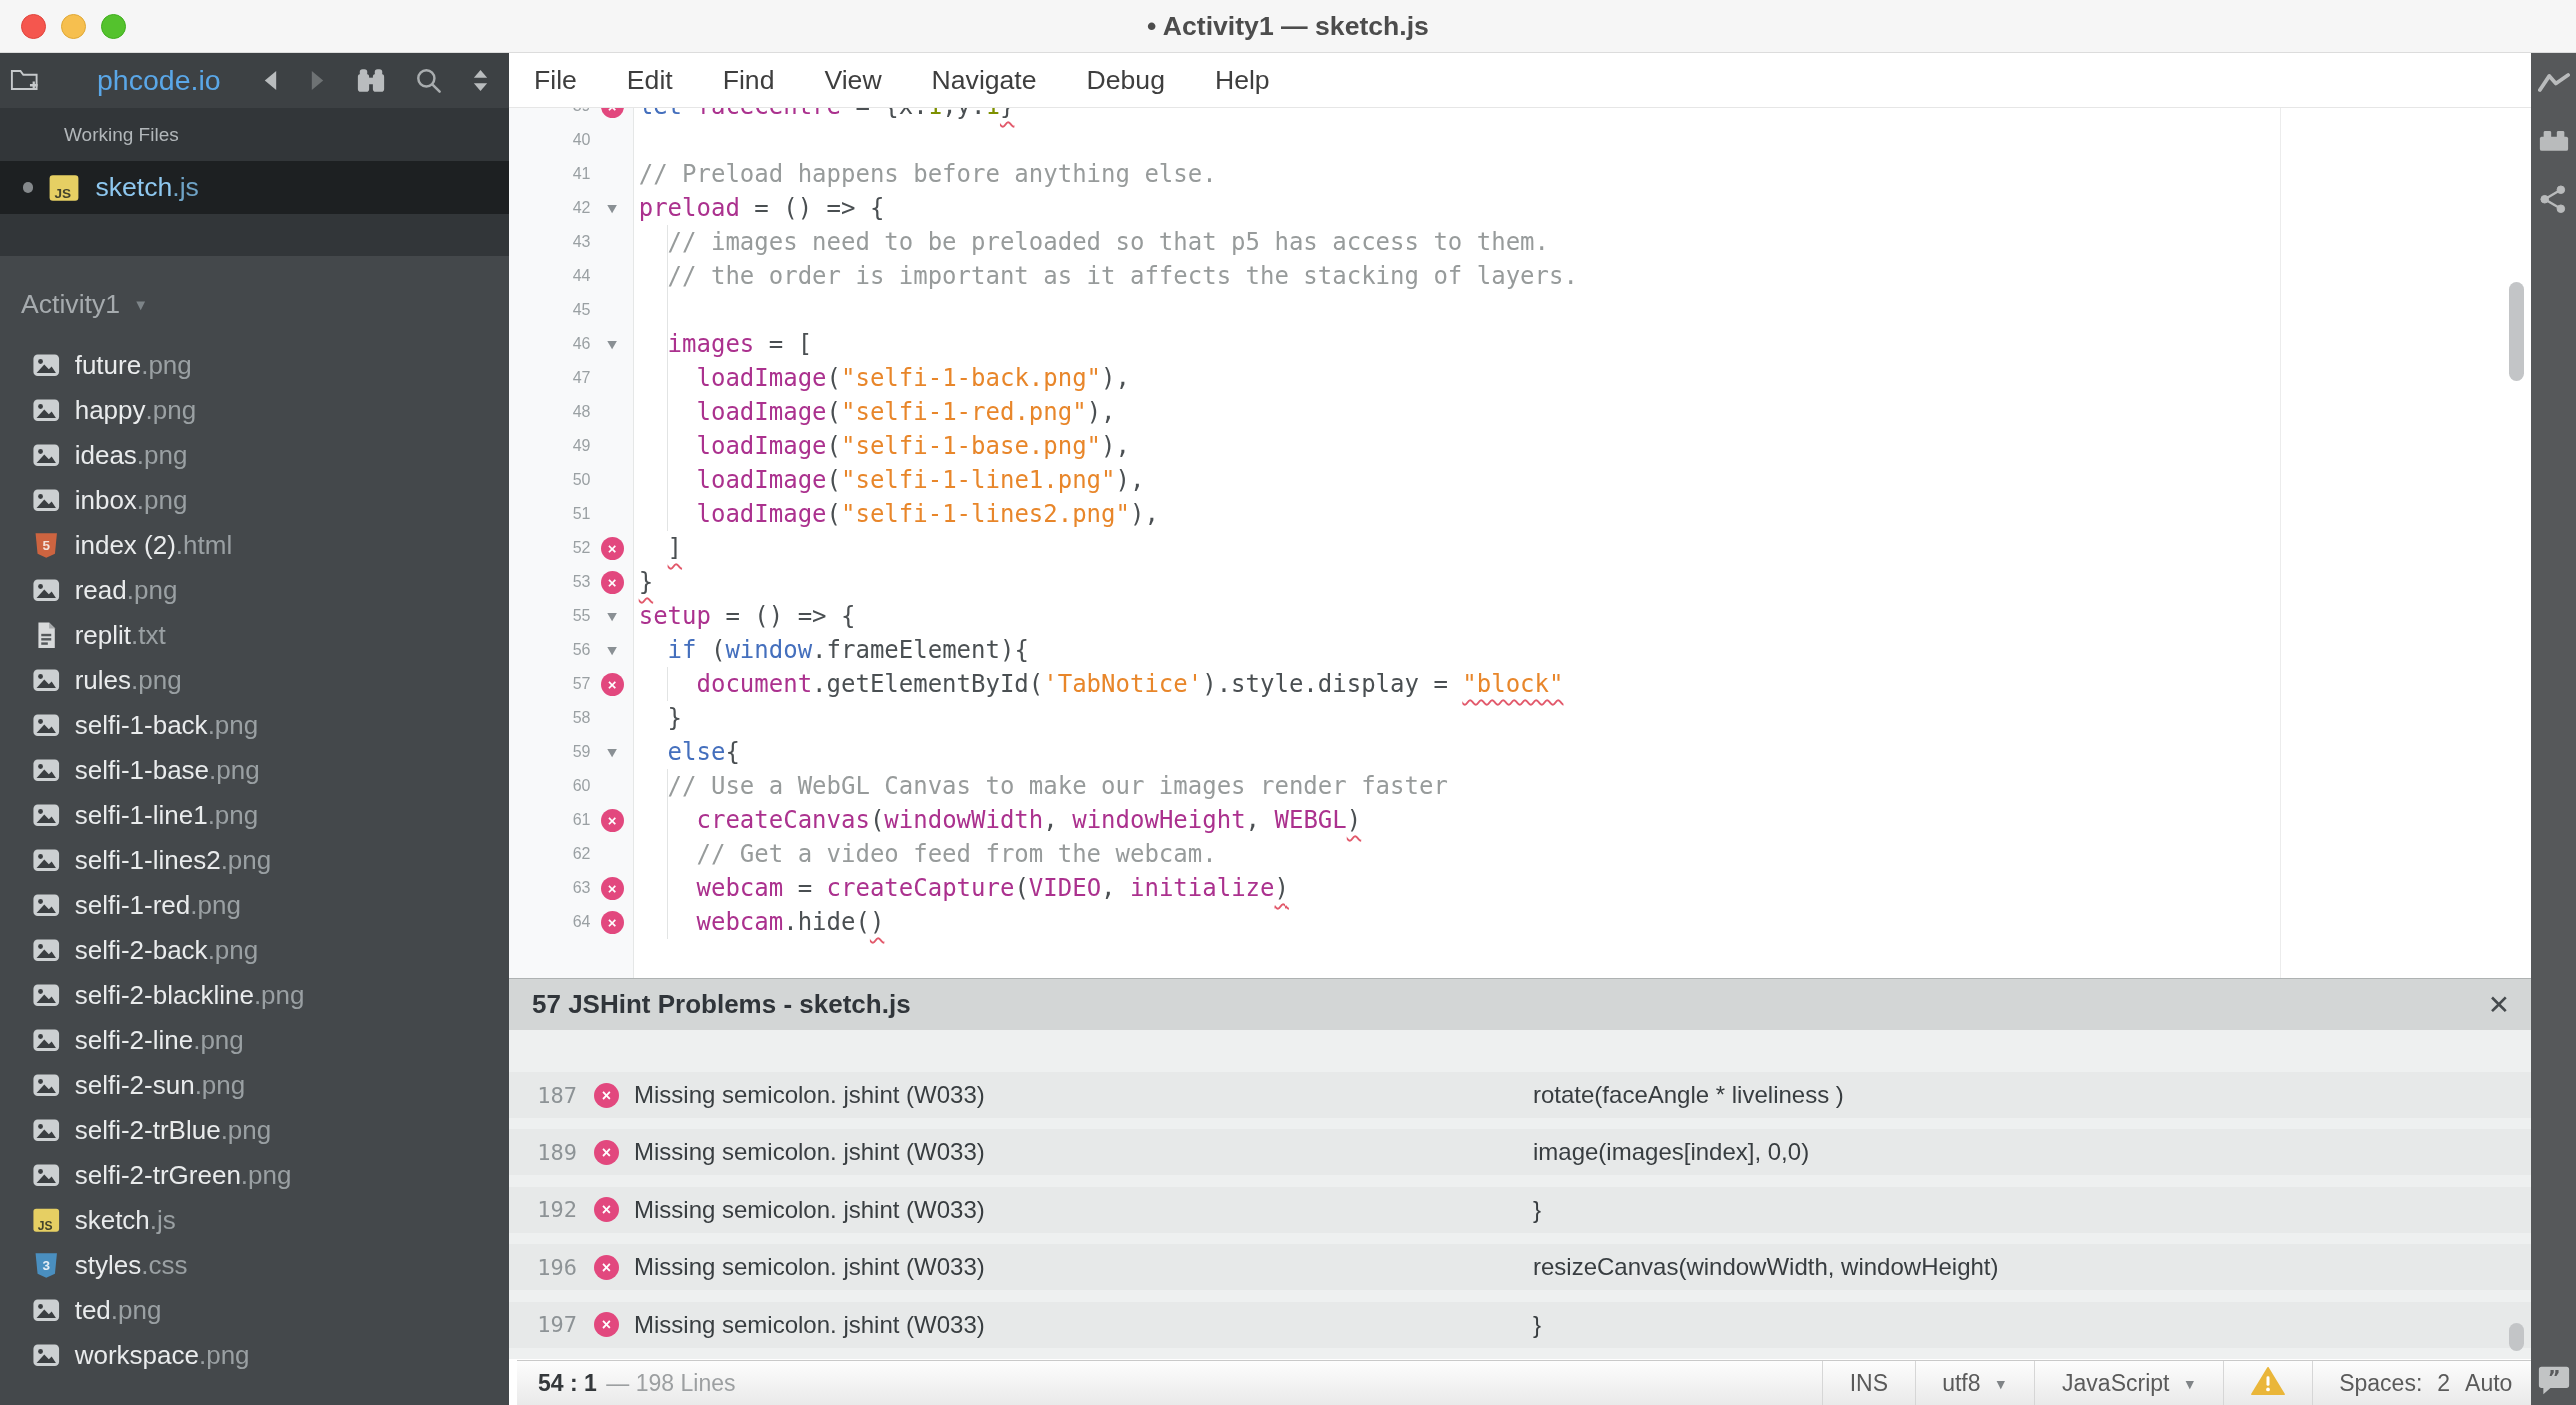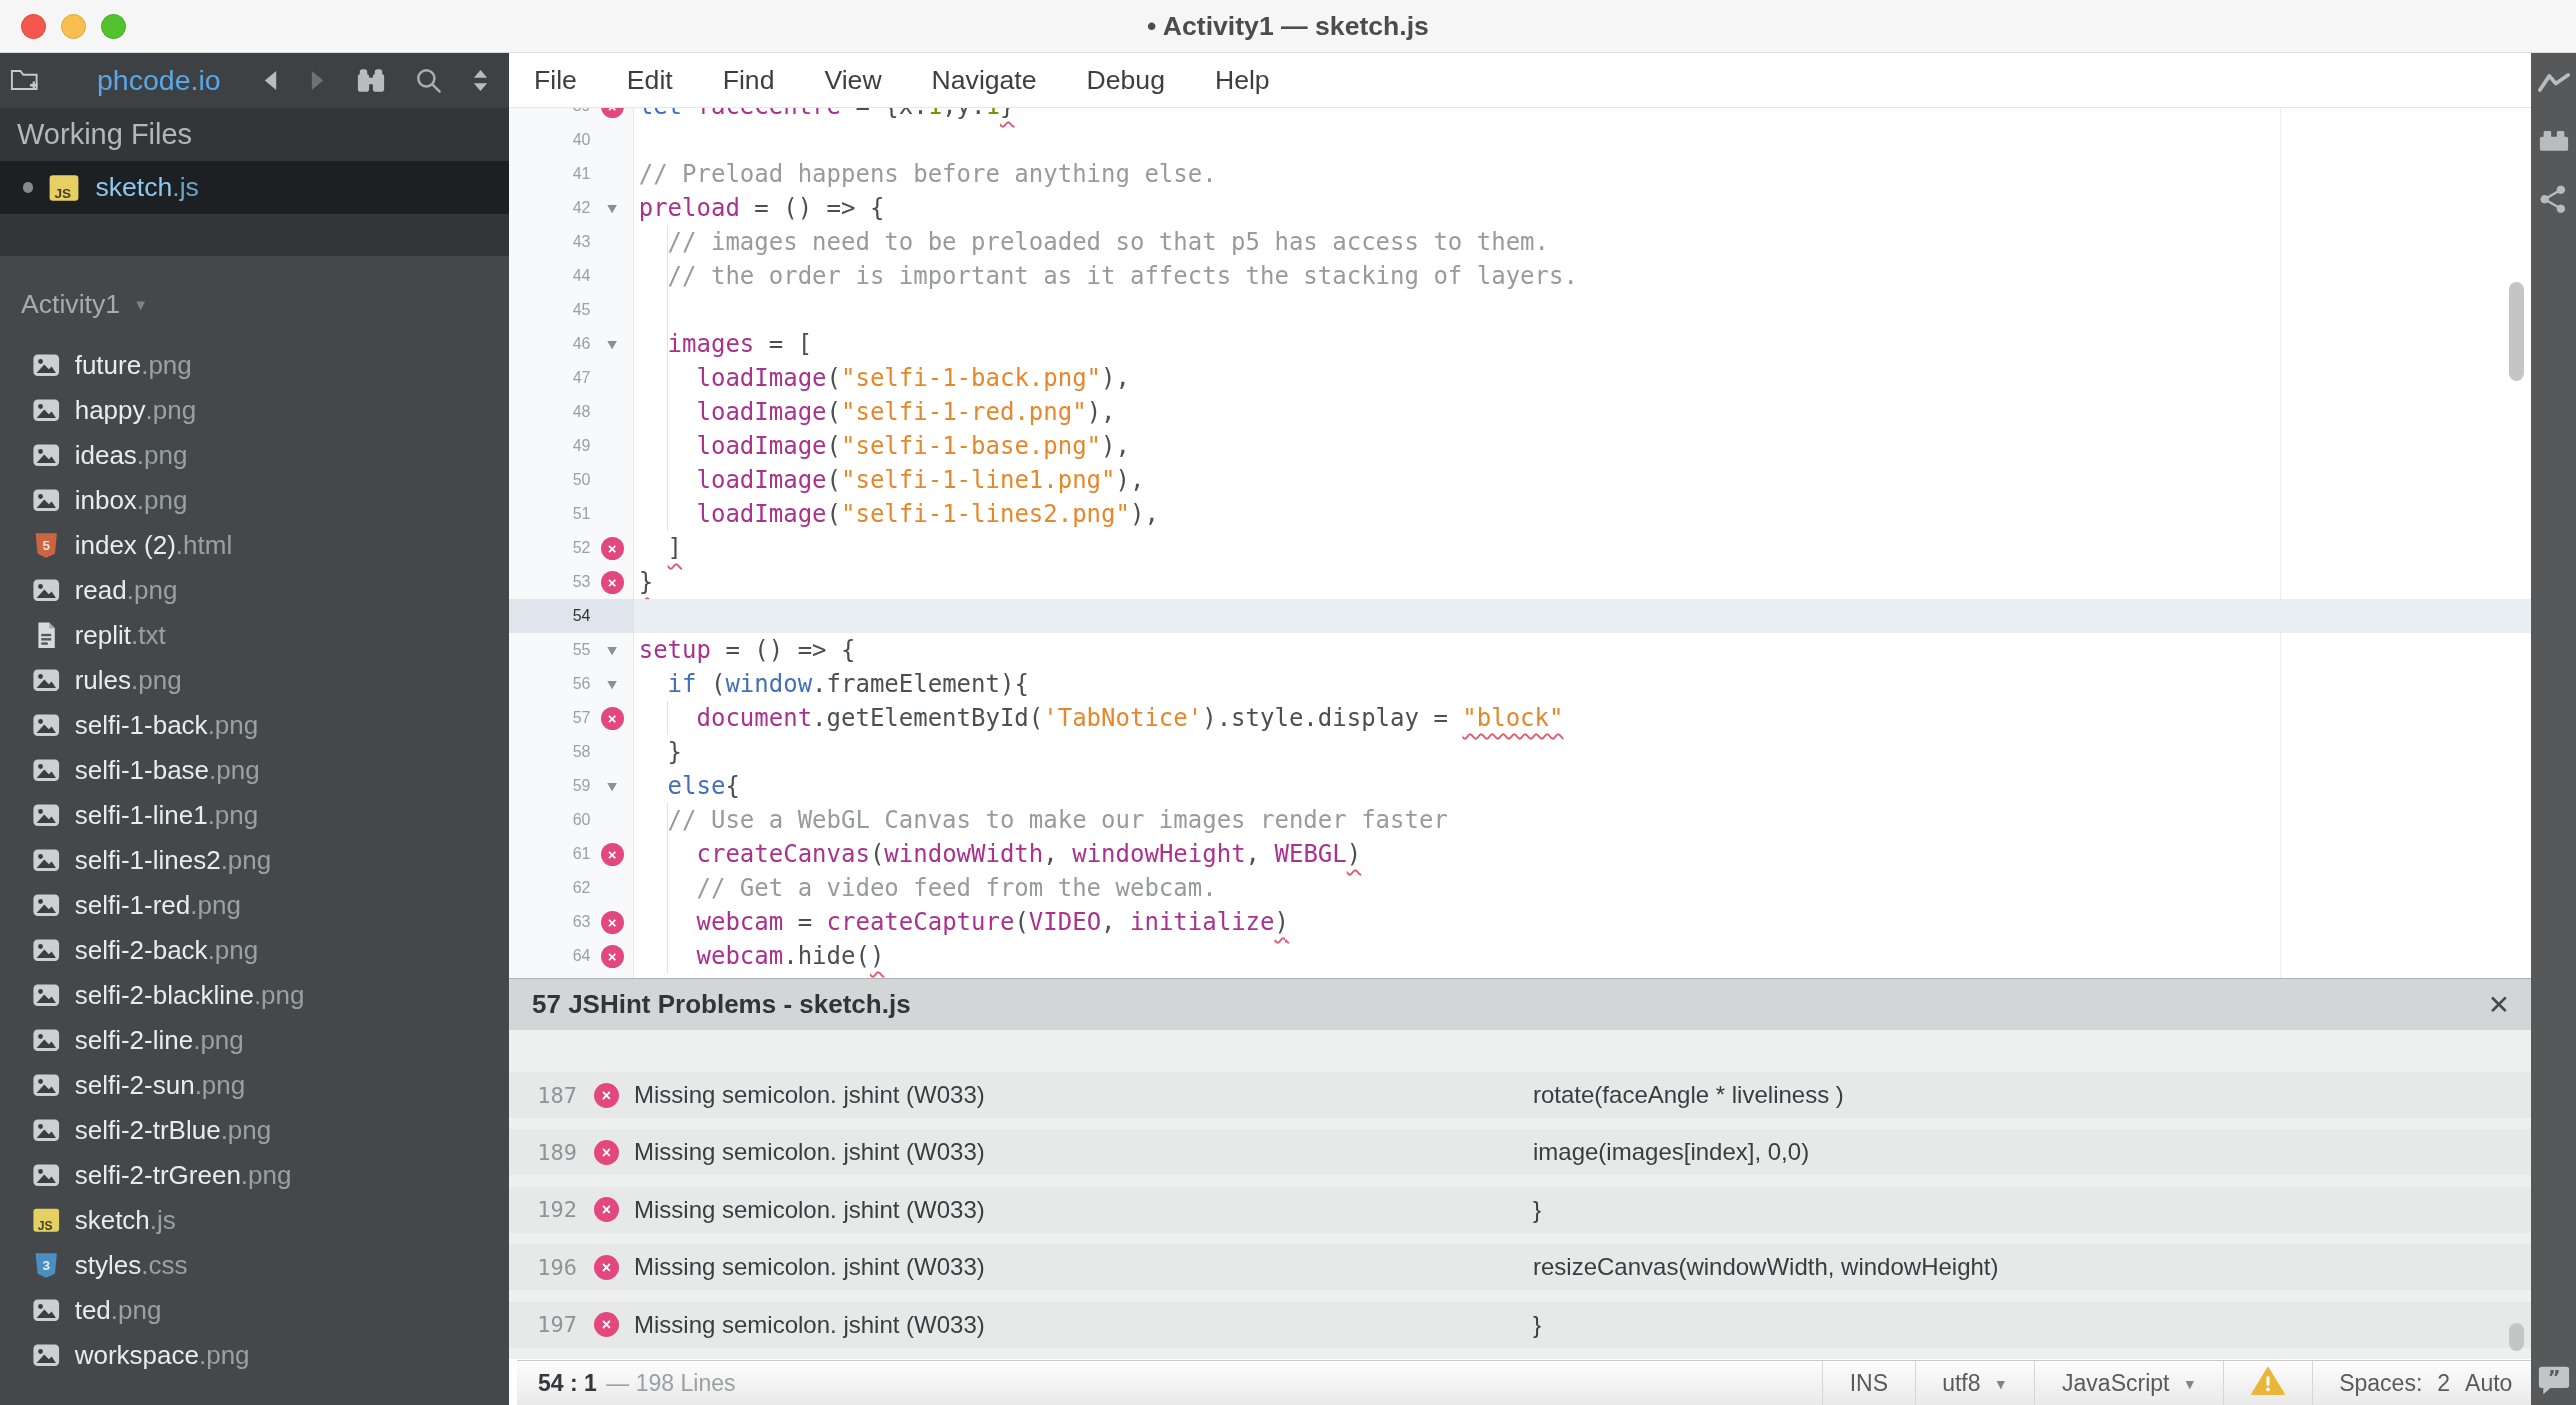--- a/index.html
+++ b/index.html
@@ -16,21 +16,21 @@
   .tl.green { background:#54c22d; border:0.9px solid #3fae1d; }
   .win-title { position:absolute; left:0; right:0; top:0; height:53px; display:flex; align-items:center; justify-content:center; font-size:26.6px; font-weight:700; color:#4c4c4c; }
 
   
   .sidebar { position:absolute; left:0; top:53px; width:509px; height:1353px; background:#44484b; overflow:hidden; }
   .side-top { position:absolute; left:0; top:0; width:509px; height:55px; background:#3d4144; display:flex; align-items:center; padding:0 19px 0 9.5px; }
   .brand { color:#5aa7e8; font-size:28.5px; margin-left:59px; }
   .side-top .grow { flex:1; }
   .ticonbtn { display:flex; align-items:center; justify-content:center; margin-left:28.5px; }
   .wf-region { position:absolute; left:0; top:55px; width:509px; height:201px; background:#323639; }
-  .wf-header { height:53px; display:flex; align-items:center; padding-left:17px; color:#b2b7ba; font-size:29px; }
+  .wf-header { height:53px; display:flex; align-items:center; padding-left:17px; color:#b2b7ba; font-size:19px;margin-left:47px; }
   .wf-row { height:53px; display:flex; align-items:center; background:#1d2022; position:relative; cursor:pointer; }
   .moddot { width:10.4px; height:10.4px; border-radius:50%; background:#85898c; margin-left:23px; flex:0 0 auto; }
   .wf-row .ficon { margin-left:15px; }
   .wf-row .fbase { color:#8ec7ef; font-size:26.6px; margin-left:15px; }
   .wf-row .fext { color:#6fa3c6; font-size:26.6px; }
   .proj-region { position:absolute; left:0; top:203px; width:509px; height:1149px; background:#44484b; }
   .proj-header { padding:26.6px 0 0 21px; height:70px; display:flex; align-items:center; gap:13.3px; color:#a6abae; font-size:26.6px; }
   .proj-caret { color:#7d8488; font-size:15px; }
   .tree { padding-top:17px; }
   .tree-item { height:45px; display:flex; align-items:center; padding-left:32px; cursor:pointer; }
@@ -557,27 +557,20 @@
           </div>
           <div class="cline">
             <div class="gut">
               <span class="lnum">53</span>
               <span class="gic">
                 <span class="errdot">×</span>
               </span>
             </div>
             <div class="codecell"><span class="tok pln sq">}</span></div>
           </div>
-          <div class="cline active">
-            <div class="gut">
-              <span class="lnum">54</span>
-              <span class="gic"></span>
-            </div>
-            <div class="codecell"></div>
-          </div>
           <div class="cline">
             <div class="gut">
               <span class="lnum">55</span>
               <span class="gic">
                 <span class="fold">▼</span>
               </span>
             </div>
             <div class="codecell"><span class="tok def">setup</span><span class="tok pln"> = () =&gt; {</span></div>
           </div>
           <div class="cline">

